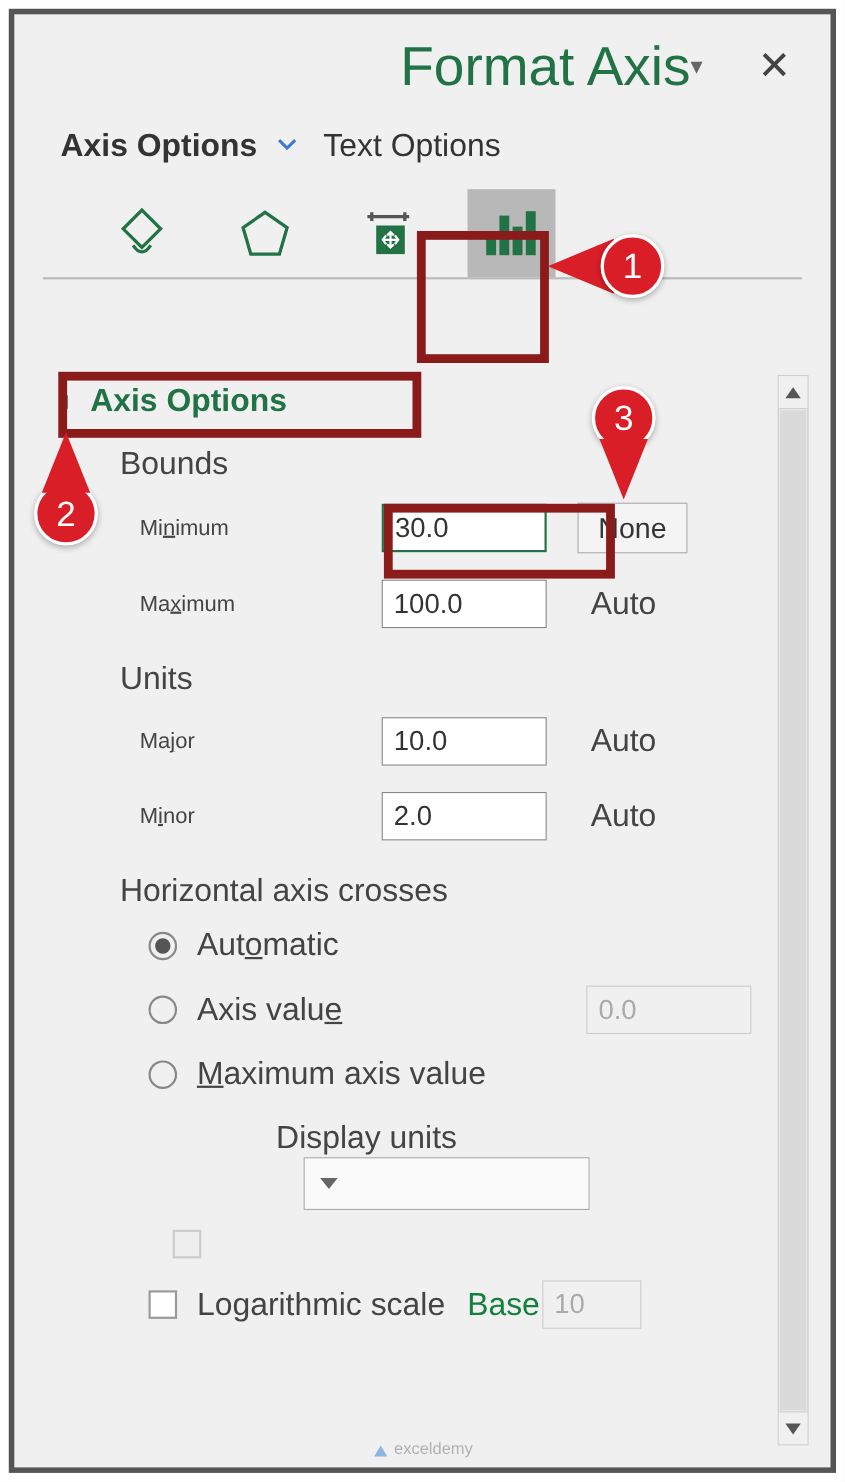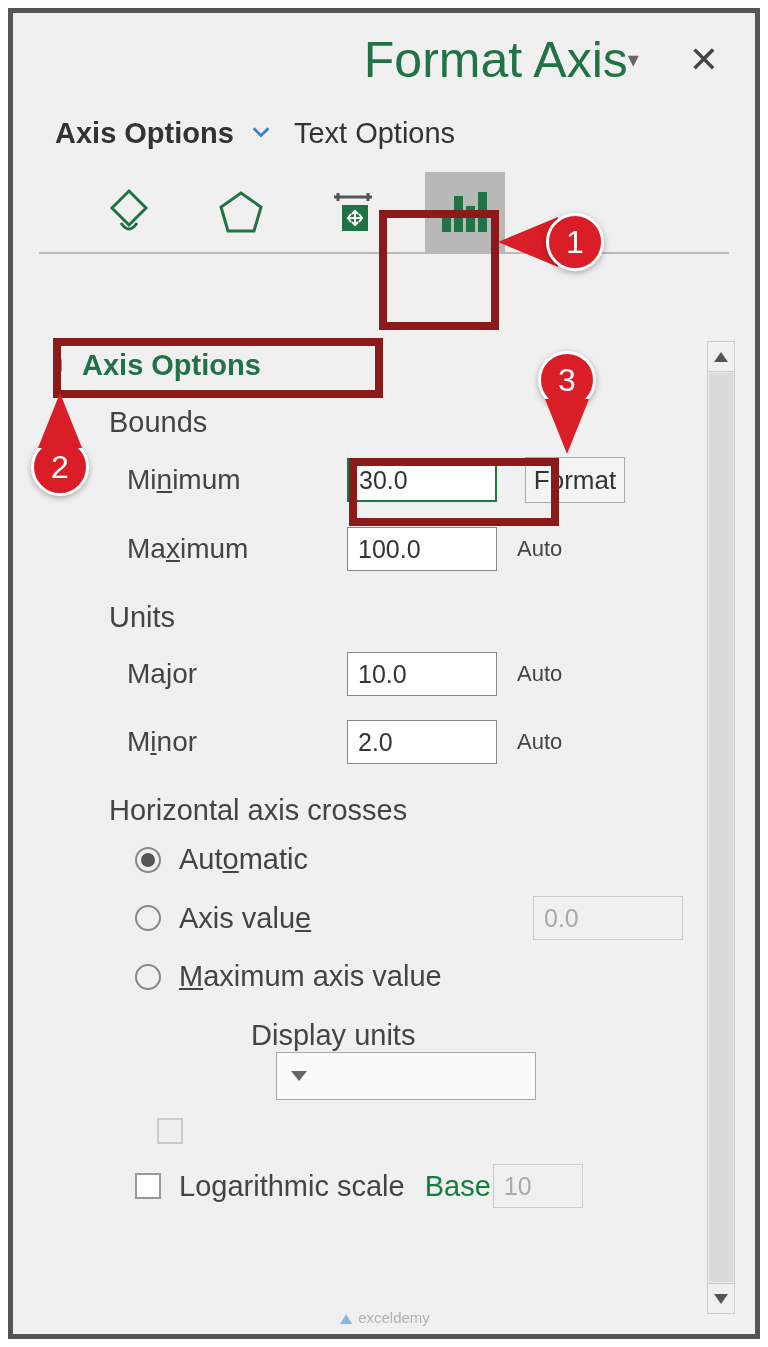--- a/index.html
+++ b/index.html
@@ -32,27 +32,27 @@
   .annot2 { left: 18px; top: 380px; flex-direction: column; }
   .annot3 { left: 525px; top: 338px; flex-direction: column; }
 
   .scroll-content { position: absolute; left: 24px; top: 330px; right: 52px; bottom: 20px; overflow: hidden; }
   .section-header { display: flex; align-items: center; padding: 6px 10px; cursor: pointer; }
   .section-caret { border-left: 9px solid #333; border-top: 9px solid transparent; border-bottom: 0; border-right: 0; transform: rotate(45deg); margin: 0 16px 0 10px; }
   .section-title { color: #217346; font-size: 29px; font-weight: 700; }
 
   .group-label { color: #444; font-size: 29px; padding: 18px 0 6px 72px; }
   .field-row { display: flex; align-items: center; padding: 12px 0 12px 90px; }
-  .field-label { color: #444; font-size: 28px; width: 220px; }
+  .field-label { color: #444; font-size: 20px; width: 220px; }
   .field-label .ul { text-decoration: underline; }
   .num-input { width: 150px; height: 44px; border: 1px solid #888; background: #fff; font-size: 25px; padding: 4px 10px; color: #333; }
   .num-input.focus { border: 2px solid #217346; outline: none; }
   .num-input.disabled { background: #f0f0f0; color: #aaa; border: 1px solid #ccc; }
   .reset-btn { margin-left: 28px; width: 100px; height: 46px; background: #f4f4f4; border: 1px solid #aaa; font-size: 26px; color: #333; cursor: pointer; }
-  .auto-label { margin-left: 20px; font-size: 22px; color: #444; }
+  .auto-label { margin-left: 40px; font-size: 29px; color: #444; }
 
   .radio-row { display: flex; align-items: center; padding: 10px 0 10px 98px; cursor: pointer; }
   .radio { width: 26px; height: 26px; border: 2px solid #888; border-radius: 50%; margin-right: 18px; display: flex; align-items: center; justify-content: center; }
   .radio.checked::after { content: ""; width: 14px; height: 14px; background: #555; border-radius: 50%; }
   .radio-label { font-size: 29px; color: #444; }
   .radio-label .ul { text-decoration: underline; }
   .radio-input { margin-left: auto; margin-right: 20px; }
 
   .select-row { display: flex; align-items: center; padding: 16px 0 6px 72px; flex-direction: column; }
   .select-label { font-size: 29px; color: #444; width: 310px; }
@@ -134,21 +134,21 @@
     <div class="section-header">
       <span class="section-caret"></span>
       <span class="section-title">Axis Options</span>
     </div>
 
     <div class="group-label">Bounds</div>
 
     <div class="field-row">
       <span class="field-label"><span>Mi</span><span class="ul">n</span><span>imum</span></span>
       <input class="num-input focus" value="30.0" style="">
-      <button class="reset-btn">Format</button>
+      <button class="reset-btn">None</button>
     </div>
 
     <div class="field-row">
       <span class="field-label"><span>Ma</span><span class="ul">x</span><span>imum</span></span>
       <input class="num-input" value="100.0" style="">
       <span class="auto-label">Auto</span>
     </div>
 
     <div class="group-label">Units</div>
 

